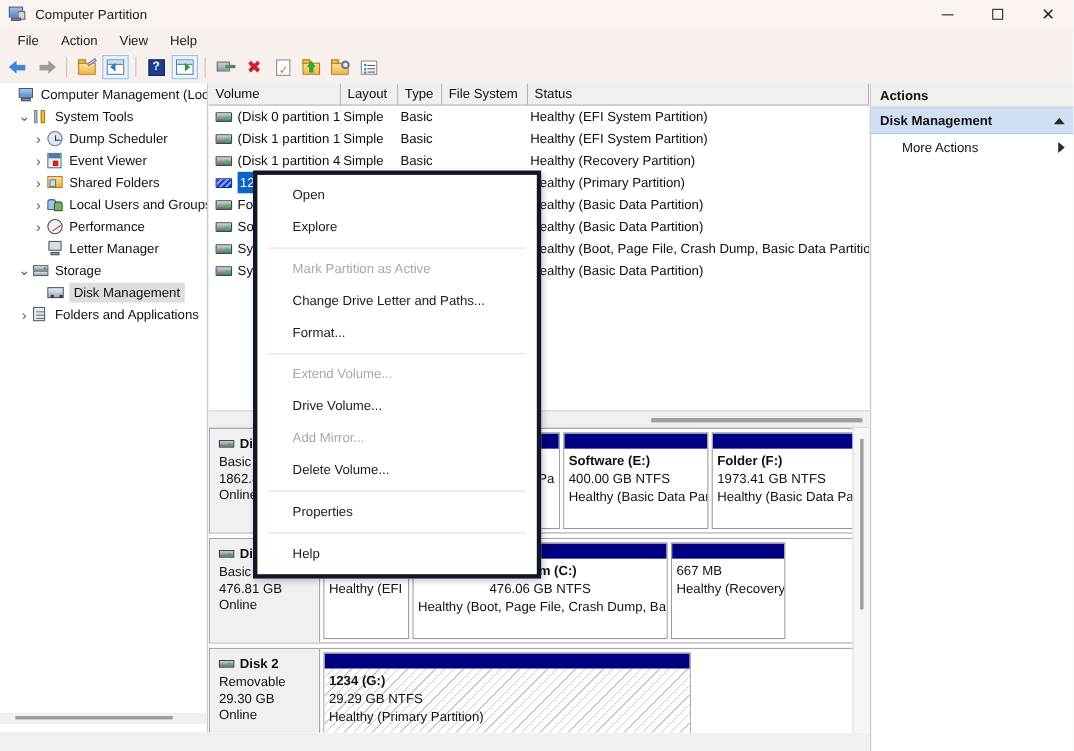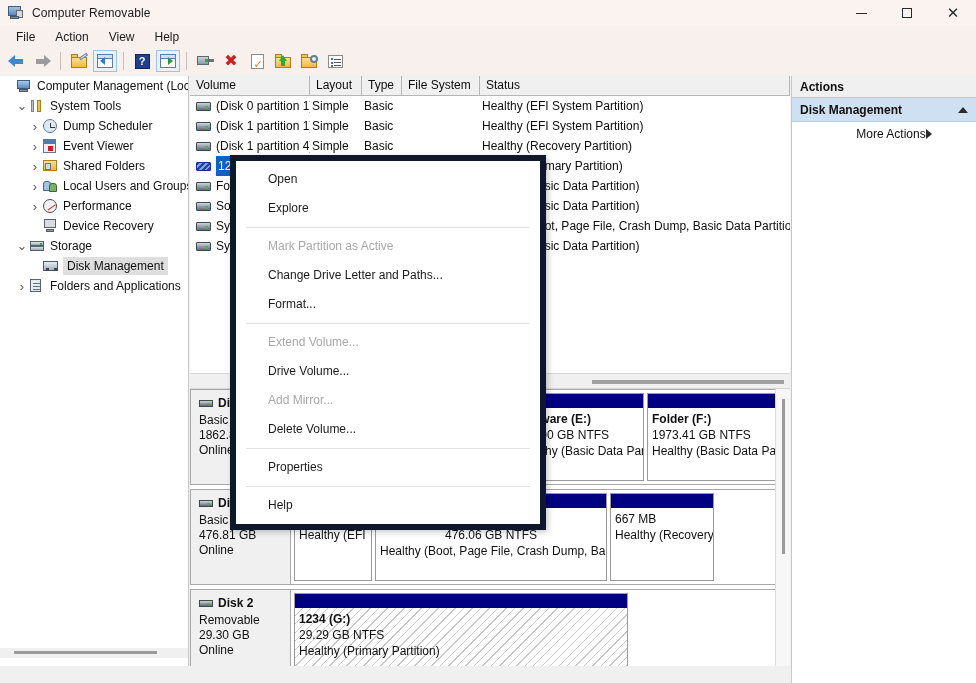--- a/index.html
+++ b/index.html
@@ -281,30 +281,30 @@
     display: flex; align-items: center; padding-left: 8px;
     font-weight: bold; font-size: 12px; color: #101010;
   }
   .actions-group {
     height: 24px; background: #cfe0f2; display: flex; align-items: center;
     padding: 0 8px; justify-content: space-between;
     font-weight: bold; font-size: 12px; color: #101010;
     border-bottom: 1px solid #b9cde2;
   }
   .actions-item {
-    height: 24px; display: flex; align-items: center; justify-content: center;
+    height: 24px; display: flex; align-items: center; justify-content: space-between;
     padding: 0 8px 0 28px; font-size: 12px; color: #101010;
   }
   .caret-up { width: 0; height: 0; border-left: 5px solid transparent; border-right: 5px solid transparent; border-bottom: 6px solid #2b2b2b; }
   .caret-right { width: 0; height: 0; border-top: 5px solid transparent; border-bottom: 5px solid transparent; border-left: 6px solid #2b2b2b; }
 
   
   .ctx-menu {
-    position: absolute; left: 230px; top: 155px; width: 316px;
-    background: #ffffff; border: 6px solid #0f172a;
+    position: absolute; left: 230px; top: 155px; width: 262px;
+    background: #ffffff; border: 4px solid #0f172a;
     box-shadow: 2px 2px 6px rgba(0,0,0,.22);
     padding: 4px 0; z-index: 20;
   }
   .ctx-item {
     height: 29px; line-height: 29px; padding-left: 32px;
     font-size: 12px; color: #1b1b1b; white-space: nowrap;
   }
   .ctx-item.disabled { color: #a8a8a8; }
   .ctx-sep { height: 1px; background: #e0e0e0; margin: 4px 10px; }
 
@@ -317,21 +317,21 @@
 <body>
 
 <div id="app">
 
   <div class="titlebar">
     <span class="title-icon">
       <span class="mon"></span>
         <span class="chip"></span>
         <span class="base"></span>
     </span>
-    <span class="title-text">Computer Removable</span>
+    <span class="title-text">Computer Partition</span>
     <div class="win-buttons">
       <div class="win-btn">
           <span class="glyph-min"></span>
         </div>
       <div class="win-btn">
           <span class="glyph-max"></span>
         </div>
       <div class="win-btn close">
           <span class="glyph-close">✕</span>
         </div>
@@ -490,21 +490,21 @@
               </span>
             </span>
             <span class="tree-label">Performance</span>
           </div>
           <div class="tree-row" style="padding-left: 28px;">
             <span class="twisty none"></span>
             <span class="tree-ico ti-dev">
               <span class="scr"></span>
               <span class="bs"></span>
             </span>
-            <span class="tree-label">Device Recovery</span>
+            <span class="tree-label">Letter Manager</span>
           </div>
           <div class="tree-row" style="padding-left: 15px;">
             <span class="twisty" style="font-size: 13px; line-height: 10px;">⌄</span>
             <span class="tree-ico ti-stor">
               <span class="d1"></span>
               <span class="d2"></span>
               <span class="g"></span>
             </span>
             <span class="tree-label">Storage</span>
           </div>

